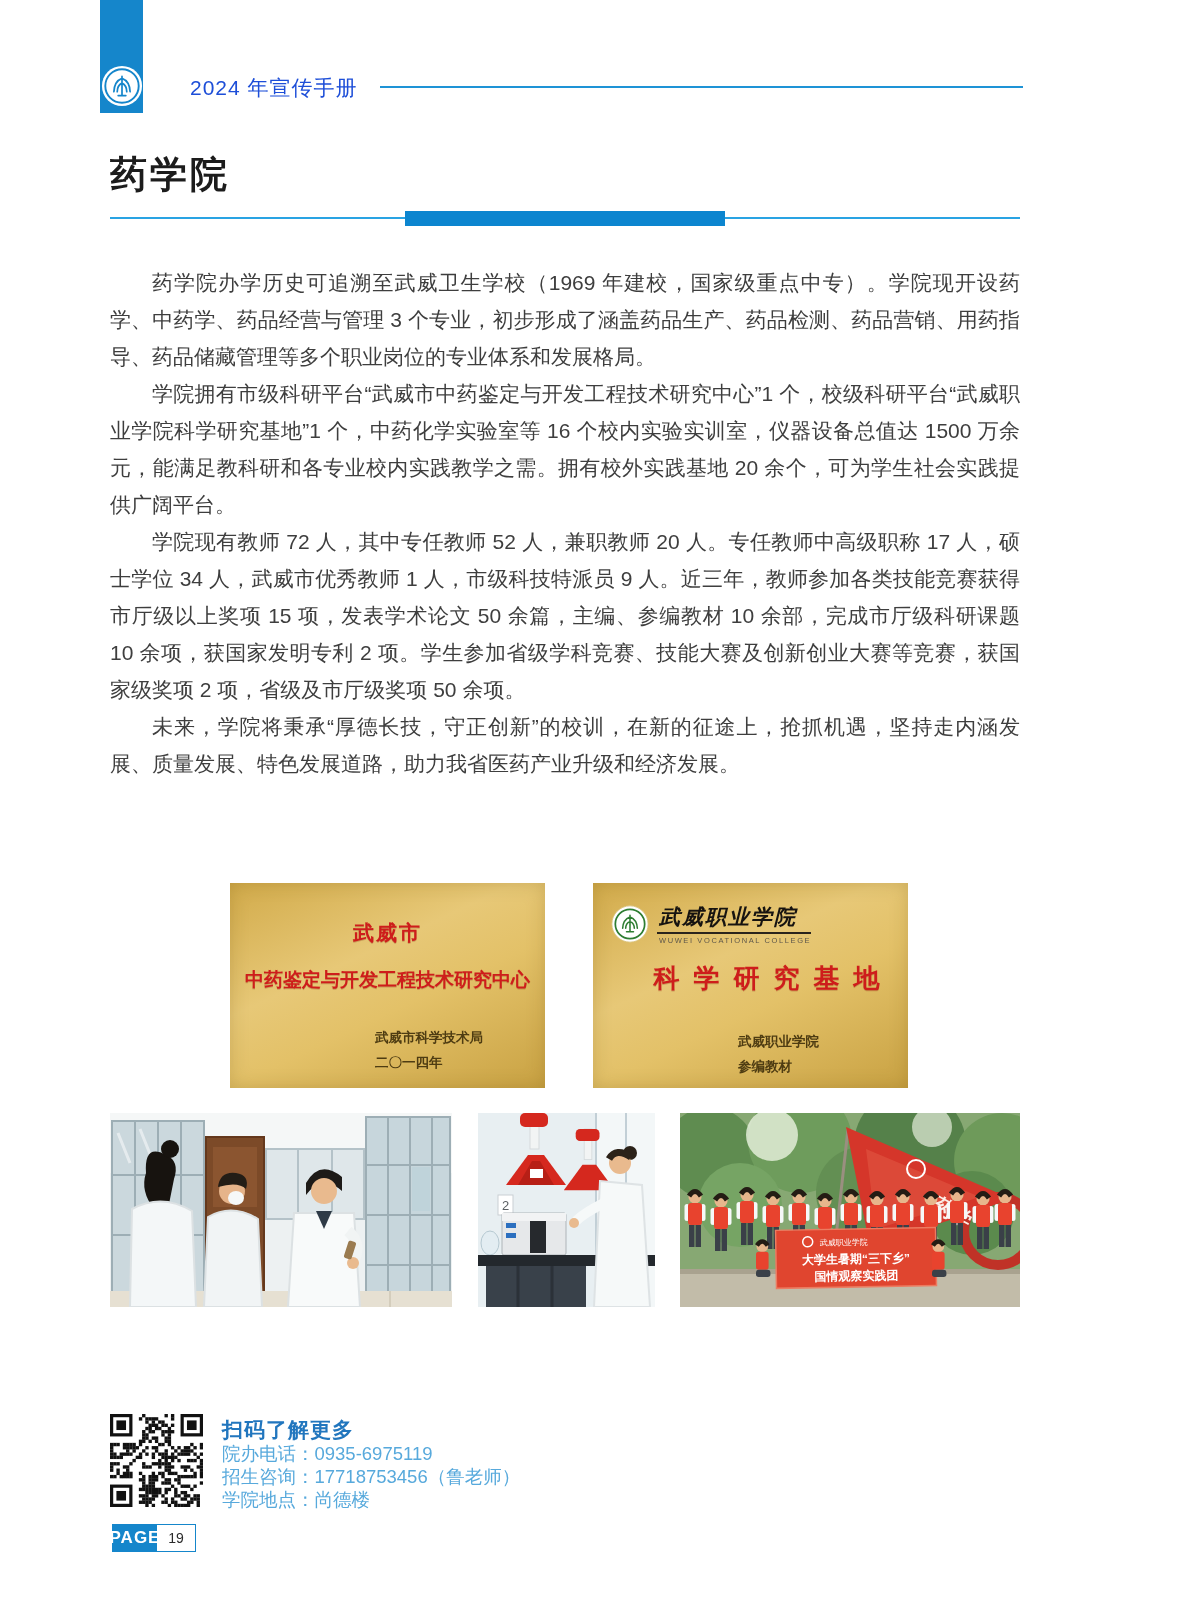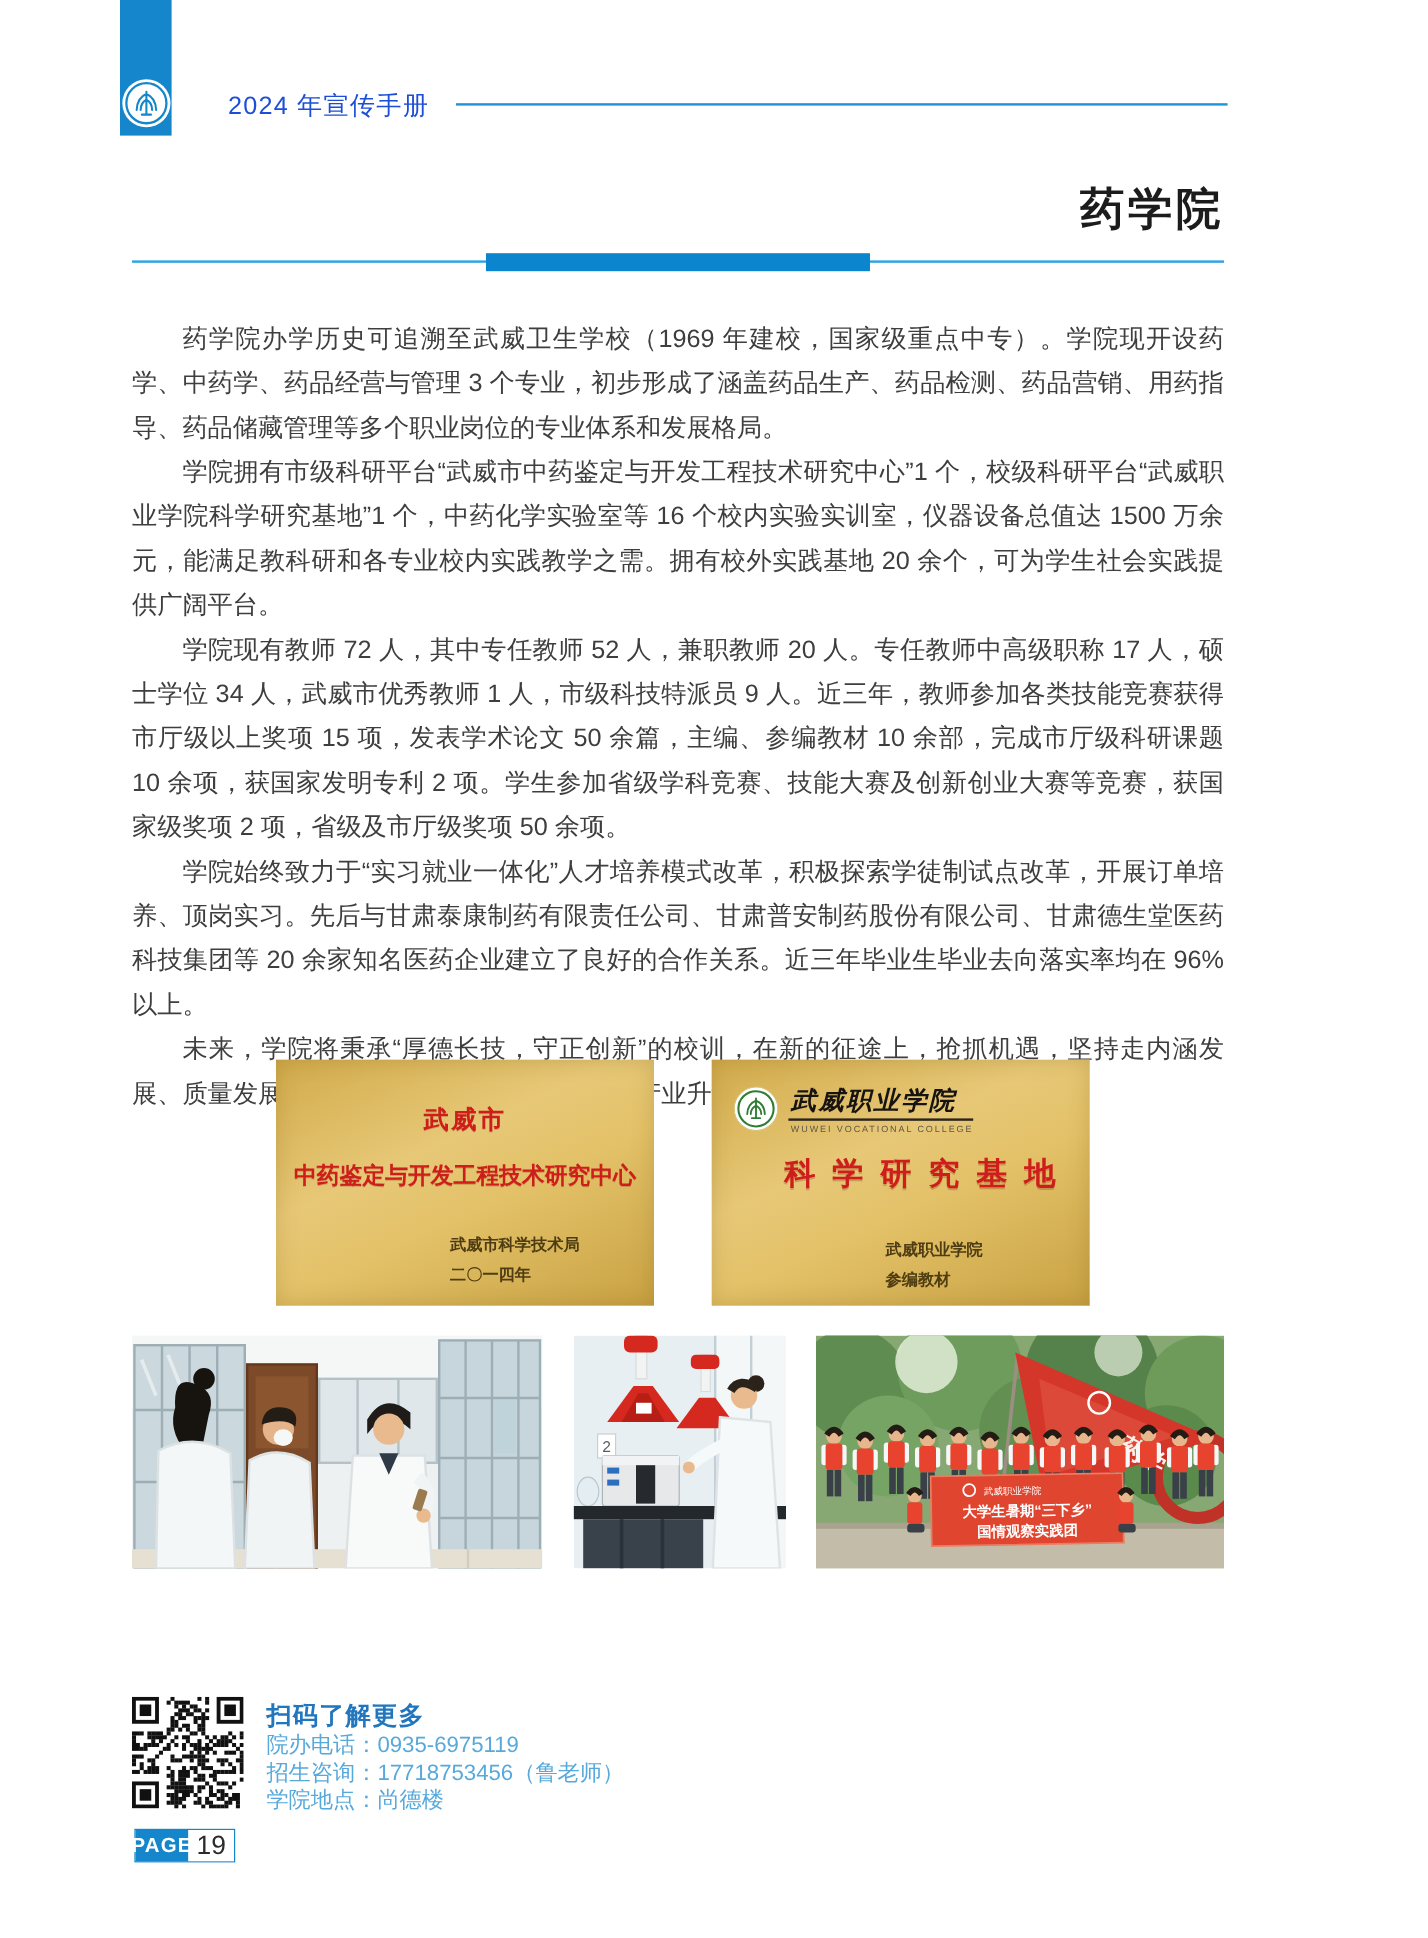--- a/index.html
+++ b/index.html
@@ -6,21 +6,21 @@
   .page{position:relative;width:1190px;height:1615px;background:#ffffff;
         font-family:"Liberation Sans", sans-serif;overflow:hidden;color:#3e3e3e;}
 
   
   .brand-bar{position:absolute;left:100px;top:0;width:43px;height:113px;background:#1586CB;}
   .seal{position:absolute;left:101px;top:65px;width:42px;height:42px;}
   .booklet-title{position:absolute;left:190px;top:74px;font-size:21px;color:#1d4ed8;letter-spacing:1px;}
   .header-rule{position:absolute;left:380px;top:86px;width:643px;height:2px;background:#1E93D6;}
 
   
-  .page-title{position:absolute;left:110px;top:150px;width:910px;text-align:right;
+  .page-title{position:absolute;left:110px;top:150px;width:910px;text-align:left;
               font-size:37px;font-weight:bold;color:#1c1c1c;letter-spacing:3px;}
   .rule-thin{position:absolute;left:110px;top:217px;width:910px;height:2px;background:#29A3E3;}
   .rule-thick{position:absolute;left:405px;top:211px;width:320px;height:15px;background:#0C85CF;}
 
   
   .body-text{position:absolute;left:110px;top:264px;width:910px;
              font-size:21px;line-height:37px;text-align:justify;color:#3e3e3e;}
   .body-text p{margin:0;text-indent:2em;}
 
   
@@ -54,21 +54,21 @@
   .qr{position:absolute;left:110px;top:1414px;width:93px;height:93px;background:#fff;}
   .contact-heading{position:absolute;left:222px;top:1416px;font-family:"Liberation Serif", serif;
                    font-size:21px;font-weight:bold;color:#2176BE;letter-spacing:1px;}
   .contact-lines{position:absolute;left:222px;top:1442px;font-size:18.5px;line-height:23.2px;color:#57A9DC;}
 
   
   .page-badge{position:absolute;left:112px;top:1524px;height:28px;display:flex;align-items:stretch;
               border:1.5px solid #1586CB;box-sizing:border-box;}
   .page-badge .label{background:#1586CB;color:#fff;font-weight:bold;font-size:17px;
                      display:flex;align-items:center;justify-content:center;width:44px;letter-spacing:1px;}
-  .page-badge .num{background:#fff;color:#2b2b2b;font-size:22px;display:flex;align-items:center;
+  .page-badge .num{background:#fff;color:#2b2b2b;font-size:14px;display:flex;align-items:center;
                    justify-content:center;width:38px;}
 </style>
 </head>
 <body>
 
 <div class="page">
 
   <div class="brand-bar"></div>
   <svg class="seal" viewBox="0 0 44 44">
     <circle cx="22" cy="22" r="21" fill="#ffffff"></circle>
@@ -79,21 +79,20 @@
   <div class="header-rule"></div>
 
   <div class="page-title">药学院</div>
   <div class="rule-thin"></div>
   <div class="rule-thick"></div>
 
   <div class="body-text">
     <p>药学院办学历史可追溯至武威卫生学校（1969 年建校，国家级重点中专）。学院现开设药学、中药学、药品经营与管理 3 个专业，初步形成了涵盖药品生产、药品检测、药品营销、用药指导、药品储藏管理等多个职业岗位的专业体系和发展格局。</p>
     <p>学院拥有市级科研平台“武威市中药鉴定与开发工程技术研究中心”1 个，校级科研平台“武威职业学院科学研究基地”1 个，中药化学实验室等 16 个校内实验实训室，仪器设备总值达 1500 万余元，能满足教科研和各专业校内实践教学之需。拥有校外实践基地 20 余个，可为学生社会实践提供广阔平台。</p>
     <p>学院现有教师 72 人，其中专任教师 52 人，兼职教师 20 人。专任教师中高级职称 17 人，硕士学位 34 人，武威市优秀教师 1 人，市级科技特派员 9 人。近三年，教师参加各类技能竞赛获得市厅级以上奖项 15 项，发表学术论文 50 余篇，主编、参编教材 10 余部，完成市厅级科研课题 10 余项，获国家发明专利 2 项。学生参加省级学科竞赛、技能大赛及创新创业大赛等竞赛，获国家级奖项 2 项，省级及市厅级奖项 50 余项。</p>
-    <p>学院始终致力于“实习就业一体化”人才培养模式改革，积极探索学徒制试点改革，开展订单培养、顶岗实习。先后与甘肃泰康制药有限责任公司、甘肃普安制药股份有限公司、甘肃德生堂医药科技集团等 20 余家知名医药企业建立了良好的合作关系。近三年毕业生毕业去向落实率均在 96% 以上。</p>
     <p>未来，学院将秉承“厚德长技，守正创新”的校训，在新的征途上，抢抓机遇，坚持走内涵发展、质量发展、特色发展道路，助力我省医药产业升级和经济发展。</p>
   </div>
 
   <div class="plaque plaque-left">
     <div class="pl-red pl1-line1">武威市</div>
     <div class="pl-red pl1-line2">中药鉴定与开发工程技术研究中心</div>
     <div class="pl-sig">
       <div>武威市科学技术局</div>
       <div>二〇一四年</div>
     </div>

